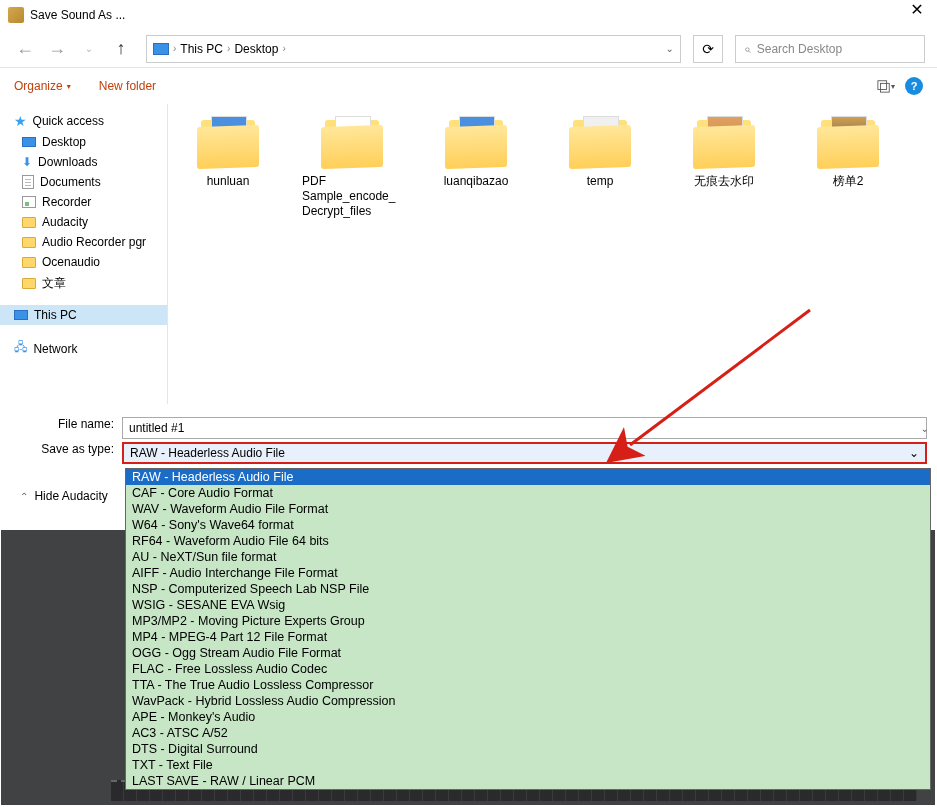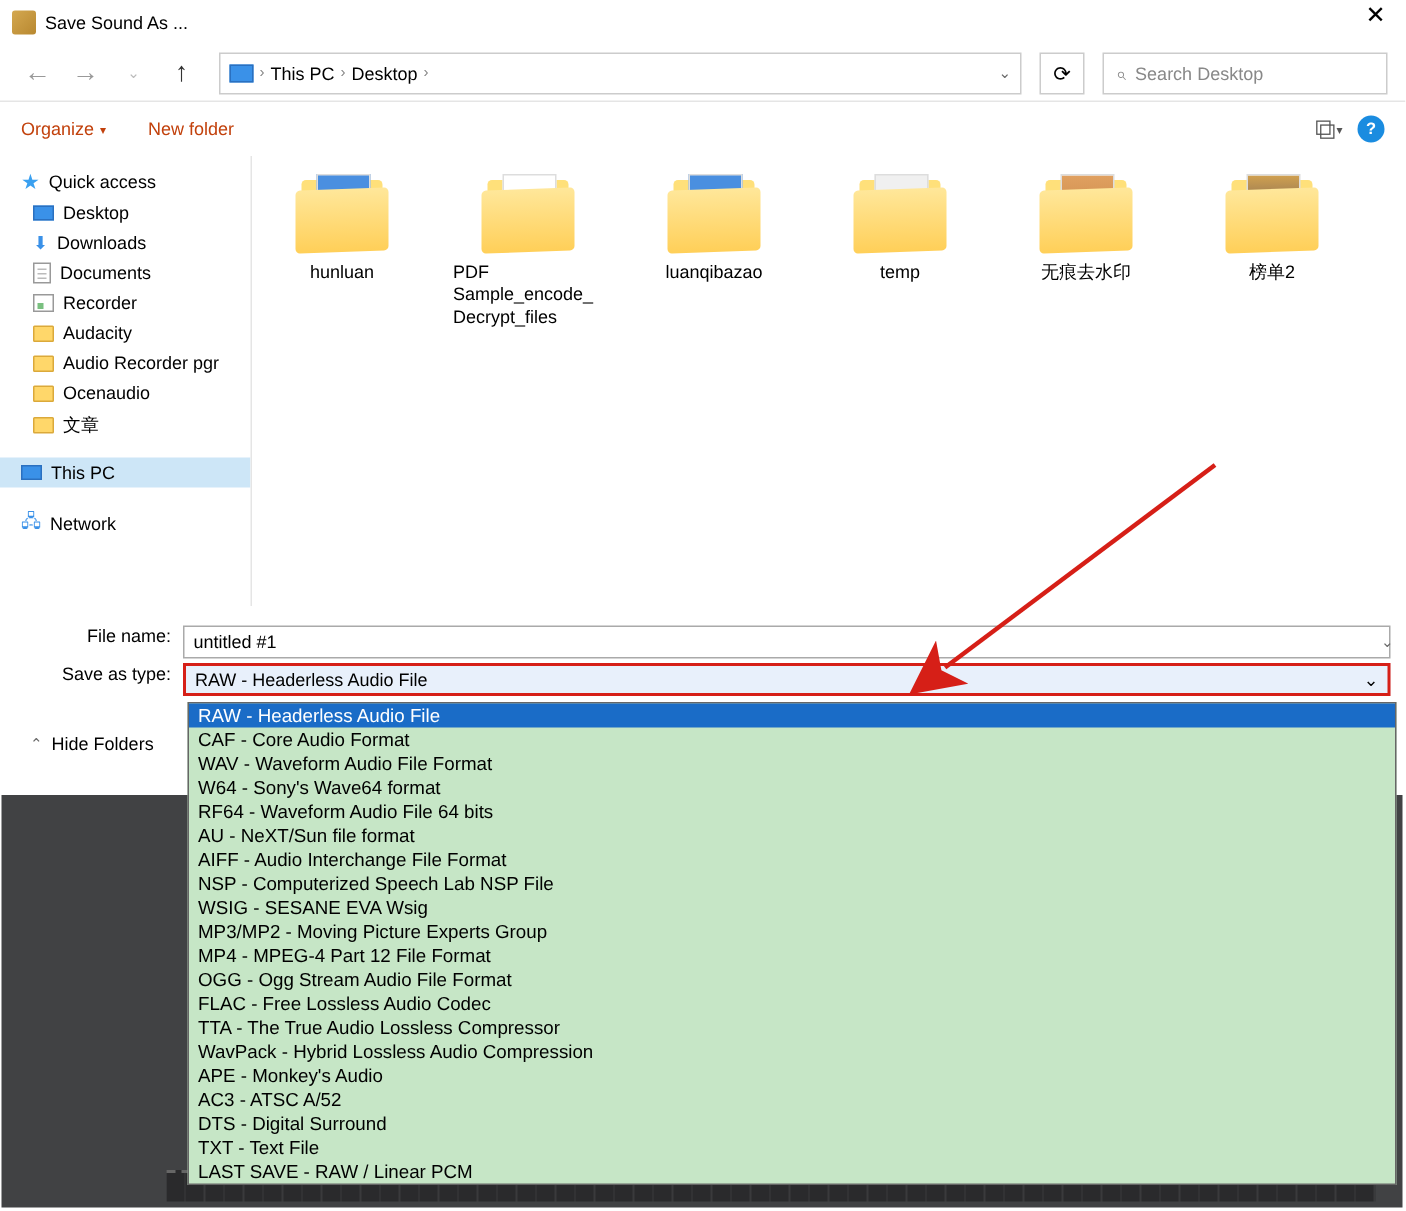--- a/index.html
+++ b/index.html
@@ -272,21 +272,21 @@
   <div class="dd-item">WavPack - Hybrid Lossless Audio Compression</div>
   <div class="dd-item">APE - Monkey's Audio</div>
   <div class="dd-item">AC3 - ATSC A/52</div>
   <div class="dd-item">DTS - Digital Surround</div>
   <div class="dd-item">TXT - Text File</div>
   <div class="dd-item">LAST SAVE - RAW / Linear PCM</div>
 </div>
 
 <div class="hide-folders">
   <span class="hide-chev">⌃</span>
-  <span>Hide Folders</span>
+  <span>Hide Audacity</span>
 </div>
 
 <div class="bottom-dark">
   <div class="inner"></div>
 </div>
 
 <svg class="arrow-anno" viewBox="0 0 260 170">
   <defs>
     <marker id="ah" markerWidth="12" markerHeight="12" refX="2" refY="6" orient="auto">
       <path d="M0,0 L12,6 L0,12 L3,6 z" fill="#d61f17"></path>

